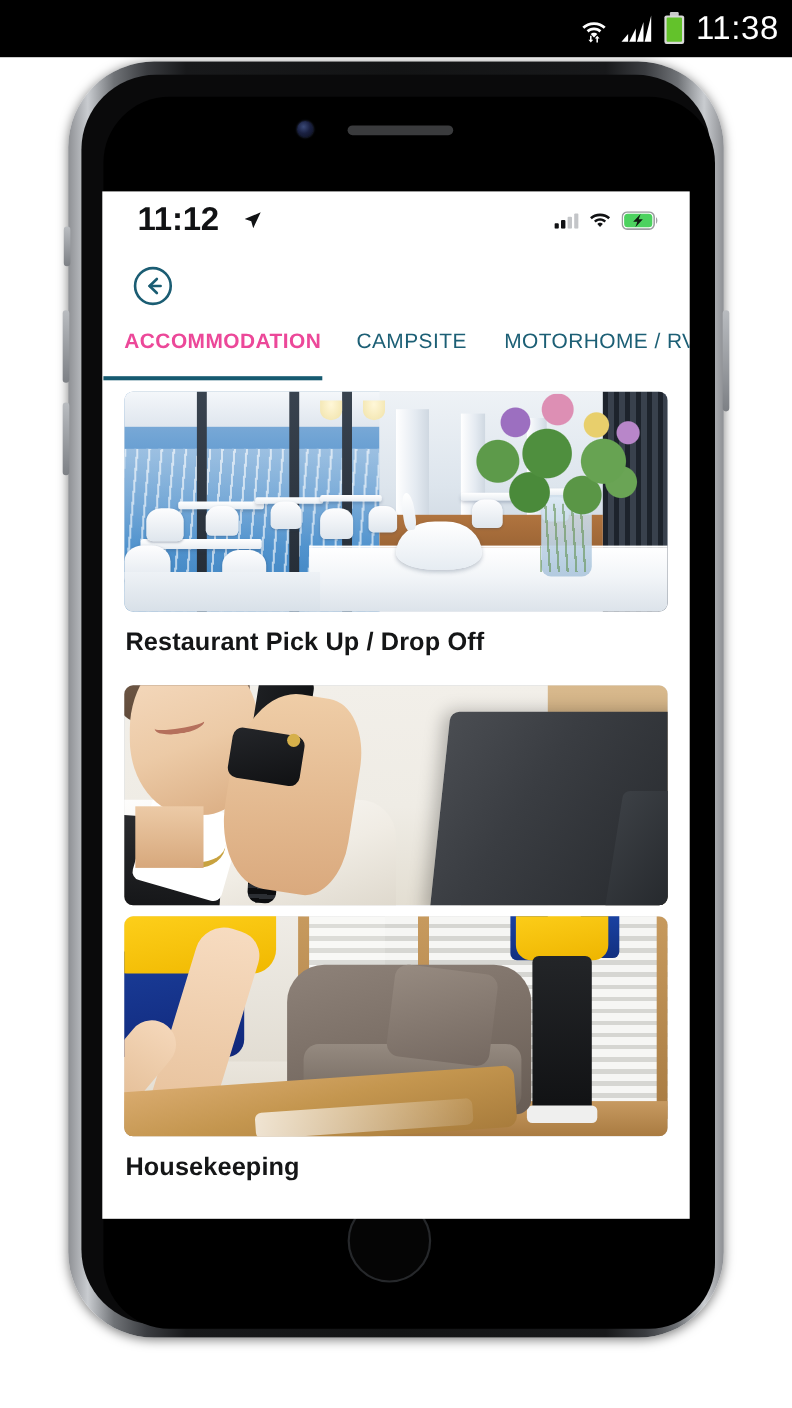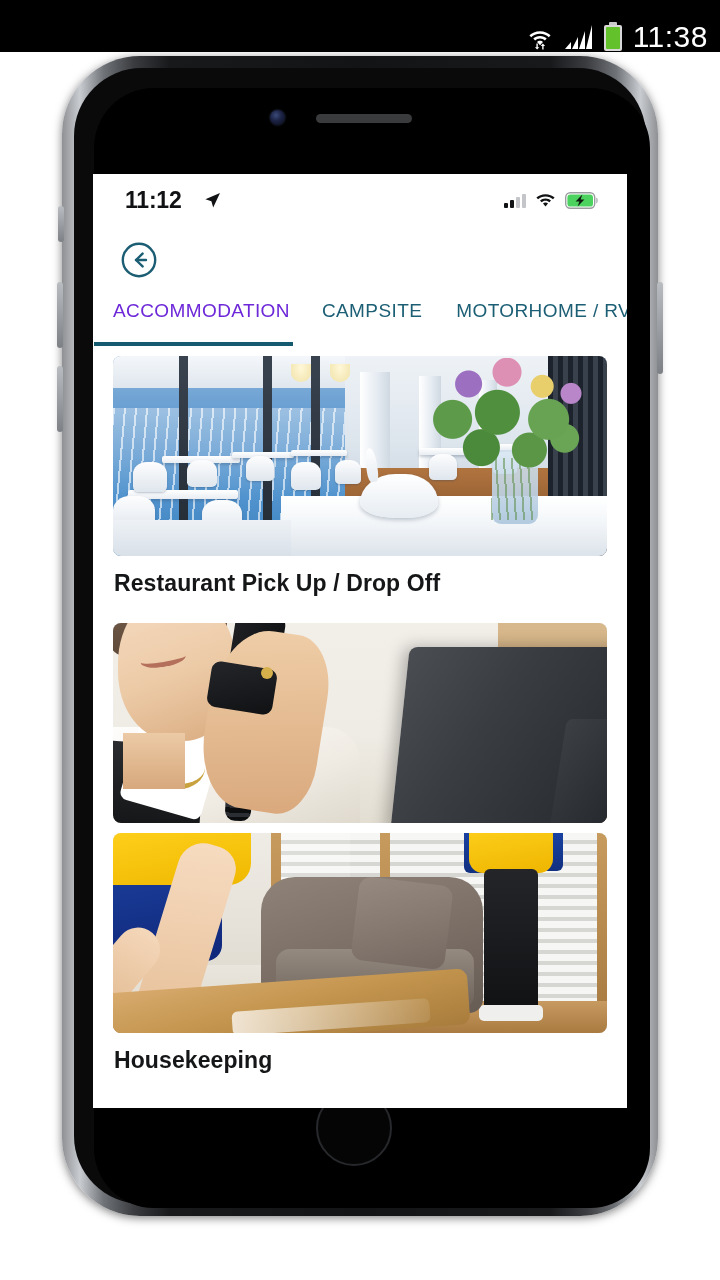--- a/index.html
+++ b/index.html
@@ -21,21 +21,21 @@
   }
 
   
   .android-statusbar {
     position: absolute;
     top: 0; left: 0;
     width: 720px;
     height: 52px;
     background: #000000;
     display: flex;
-    align-items: flex-end;
+    align-items: center;
     justify-content: flex-end;
     padding-right: 12px;
     z-index: 40;
   }
   .asb-icons {
     display: flex;
     align-items: center;
     gap: 9px;
   }
   .asb-clock {
@@ -149,21 +149,21 @@
     height: 52px;
     display: flex;
     align-items: center;
     justify-content: space-between;
     padding: 0 28px 0 32px;
   }
   .ios-time {
     display: flex;
     align-items: center;
     gap: 22px;
-    font-size: 23px;
+    font-size: 30px;
     font-weight: bold;
     color: #111214;
     letter-spacing: -0.2px;
   }
   .ios-right {
     display: flex;
     align-items: center;
     gap: 9px;
   }
 
@@ -206,21 +206,21 @@
     flex: 0 0 auto;
     font-size: 19px;
     color: #1c5f75;
     letter-spacing: 0.4px;
     padding: 6px 0 0 0;
     cursor: pointer;
   }
   .tab-0 { margin-left: 20px; }
   .tab-1 { margin-left: 32px; }
   .tab-2 { margin-left: 34px; }
-  .tab.active { font-weight: normal; color: #6d28d9; }
+  .tab.active { font-weight: bold; color: #ec4899; }
   .tab-underline {
     position: absolute;
     left: 1px;
     bottom: 0;
     width: 199px;
     height: 4px;
     background: #165a70;
   }
 
   

